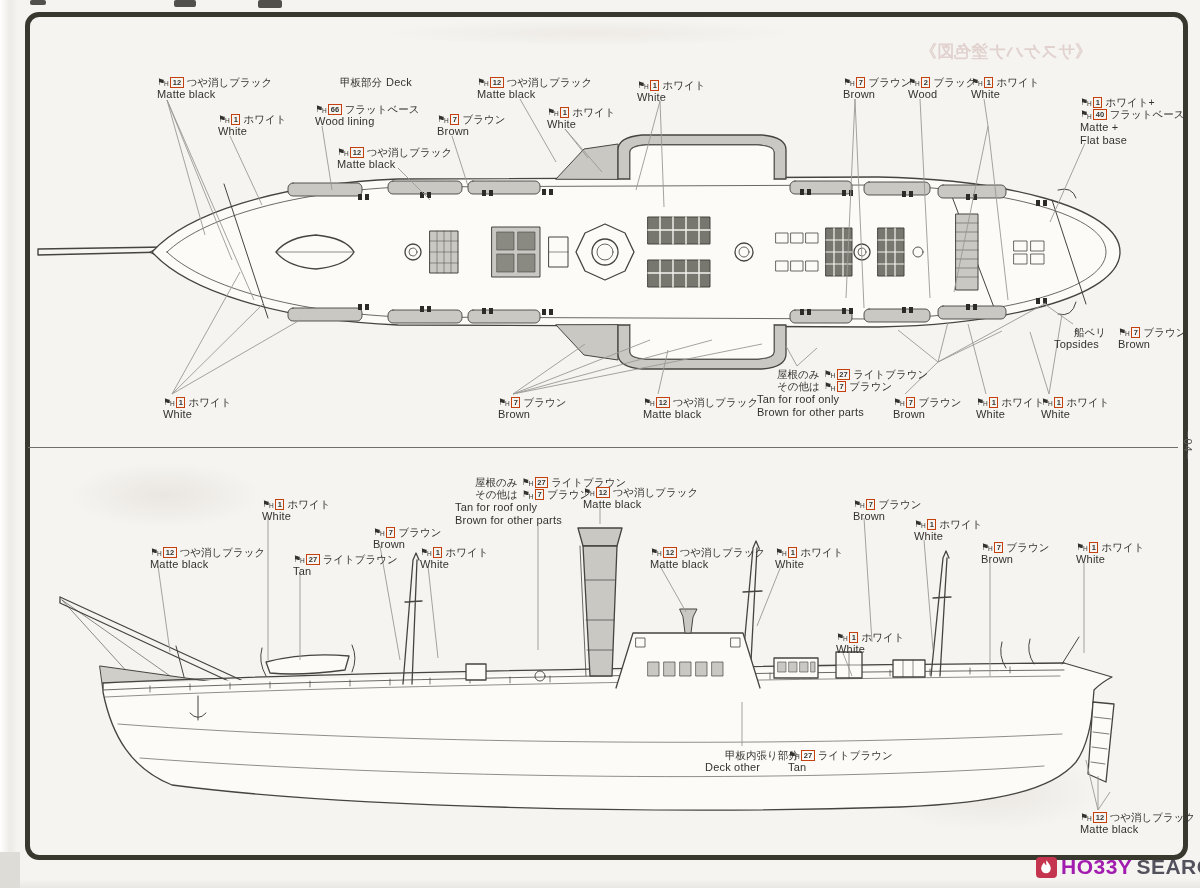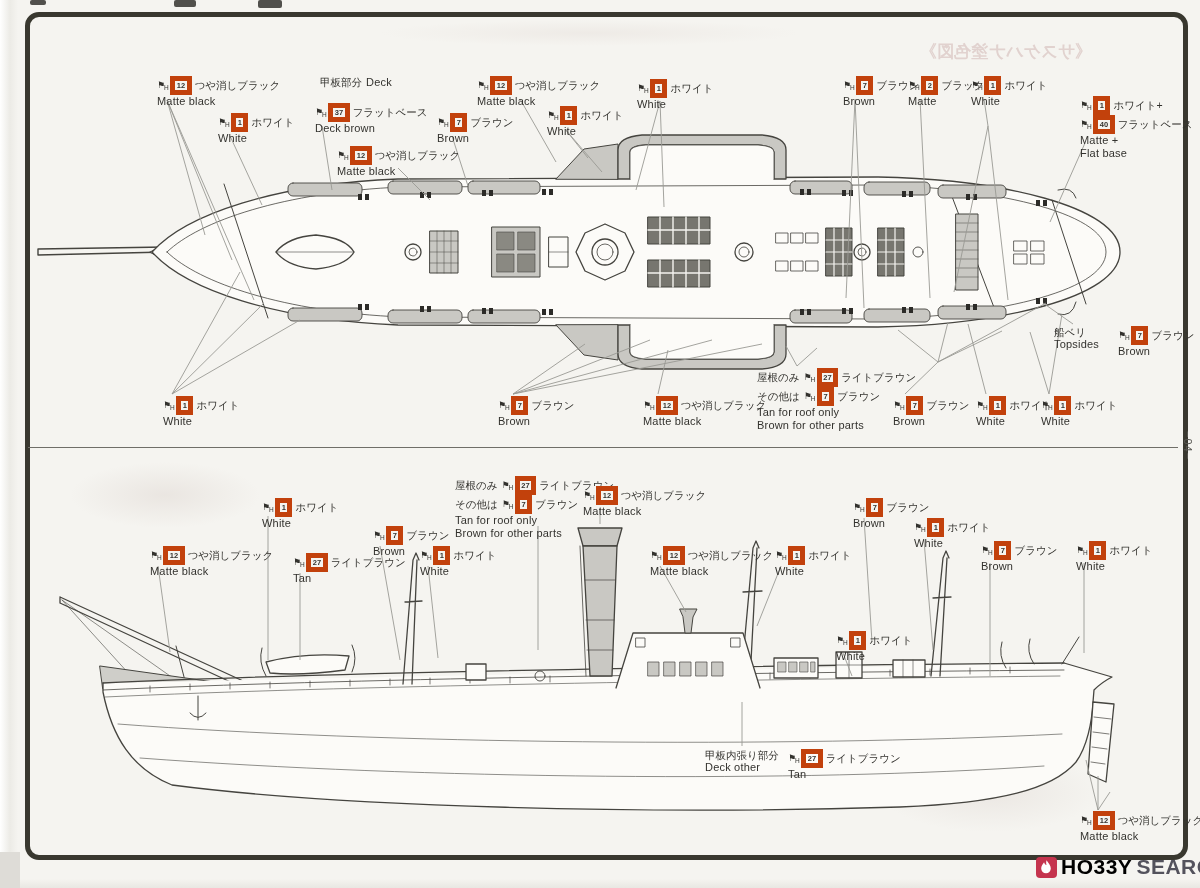--- a/index.html
+++ b/index.html
@@ -34,26 +34,26 @@
   .blob2{left:880px;top:752px;width:220px;height:80px;
     background:radial-gradient(closest-side,rgba(205,192,186,.25),rgba(205,192,186,0));}
   .blob3{left:380px;top:20px;width:420px;height:26px;
     background:radial-gradient(closest-side,rgba(210,196,190,.20),rgba(210,196,190,0));}
   
   svg.art{position:absolute;left:0;top:0;}
   
   #callouts .callout{position:absolute;white-space:nowrap;line-height:1.18;}
   .row{display:flex;align-items:center;}
   .jp{font-size:10.5px;}
-  .pre{margin-right:4px;}
+  .pre{margin-right:4px;margin-left:20px;}
   .en{font-size:11px;letter-spacing:.2px;}
   .chip{display:inline-flex;align-items:center;margin-right:3px;}
   .flag{font-size:9px;line-height:1;}
   .fh{font-size:6.5px;margin-left:-1px;position:relative;top:2px;}
-  .code{border:5px solid #c2410c;font-size:7.5px;line-height:8px;padding:1px 1.5px 0 1.5px;
+  .code{border:1px solid #c2410c;font-size:7.5px;line-height:8px;padding:1px 1.5px 0 1.5px;
     margin-left:1.5px;font-weight:bold;}
   
   .watermark{position:absolute;left:1036px;top:855px;display:flex;align-items:center;gap:4px;}
   .wm-box{width:21px;height:21px;border-radius:4px;display:flex;align-items:center;justify-content:center;}
   .wm-hobby{font-size:21px;font-weight:800;letter-spacing:.5px;}
   .wm-search{font-size:21px;font-weight:800;letter-spacing:.5px;}
 </style>
 </head>
 <body>
 
@@ -326,26 +326,26 @@
       <div class="row">
         <span class="jp pre">甲板部分</span>
         <span class="en">Deck</span>
       </div>
     </div>
     <div class="callout" style="left: 315px; top: 103px;">
       <div class="row">
         <span class="chip">
           <span class="flag">⚑</span>
           <span class="fh">H</span>
-          <span class="code">37</span>
+          <span class="code">66</span>
         </span>
         <span class="jp">フラットベース</span>
       </div>
       <div class="row">
-        <span class="en">Deck brown</span>
+        <span class="en">Wood lining</span>
       </div>
     </div>
     <div class="callout" style="left: 337px; top: 146px;">
       <div class="row">
         <span class="chip">
           <span class="flag">⚑</span>
           <span class="fh">H</span>
           <span class="code">12</span>
         </span>
         <span class="jp">つや消しブラック</span>
@@ -422,21 +422,21 @@
     <div class="callout" style="left: 908px; top: 76px;">
       <div class="row">
         <span class="chip">
           <span class="flag">⚑</span>
           <span class="fh">H</span>
           <span class="code">2</span>
         </span>
         <span class="jp">ブラック</span>
       </div>
       <div class="row">
-        <span class="en">Matte</span>
+        <span class="en">Wood</span>
       </div>
     </div>
     <div class="callout" style="left: 971px; top: 76px;">
       <div class="row">
         <span class="chip">
           <span class="flag">⚑</span>
           <span class="fh">H</span>
           <span class="code">1</span>
         </span>
         <span class="jp">ホワイト</span>
@@ -825,15 +825,15 @@
     </div>
   </div>
 
 <div class="watermark">
   <div class="wm-box">
     <svg width="21" height="21" viewBox="0 0 21 21">
       <rect x="0" y="0" width="21" height="21" rx="4" fill="#c5344e"></rect>
       <path d="M10.5 3.2c1.9 3 4.3 4.8 4.3 8.3a4.8 4.8 0 0 1-9.6 0c0-2.4 1.4-4.3 2.9-6.3.3 1.4 1.1 2.4 2.4 2.9-.5-1.8-.4-3.3 0-4.9z" fill="#fff"></path>
     </svg>
   </div>
-  <span class="wm-hobby" style="color: #000000;">HO33Y</span>
+  <span class="wm-hobby" style="color: #a21caf;">HO33Y</span>
   <span class="wm-search" style="color: rgb(83, 82, 92);">SEARCH</span>
 </div>
 
 </body></html>

